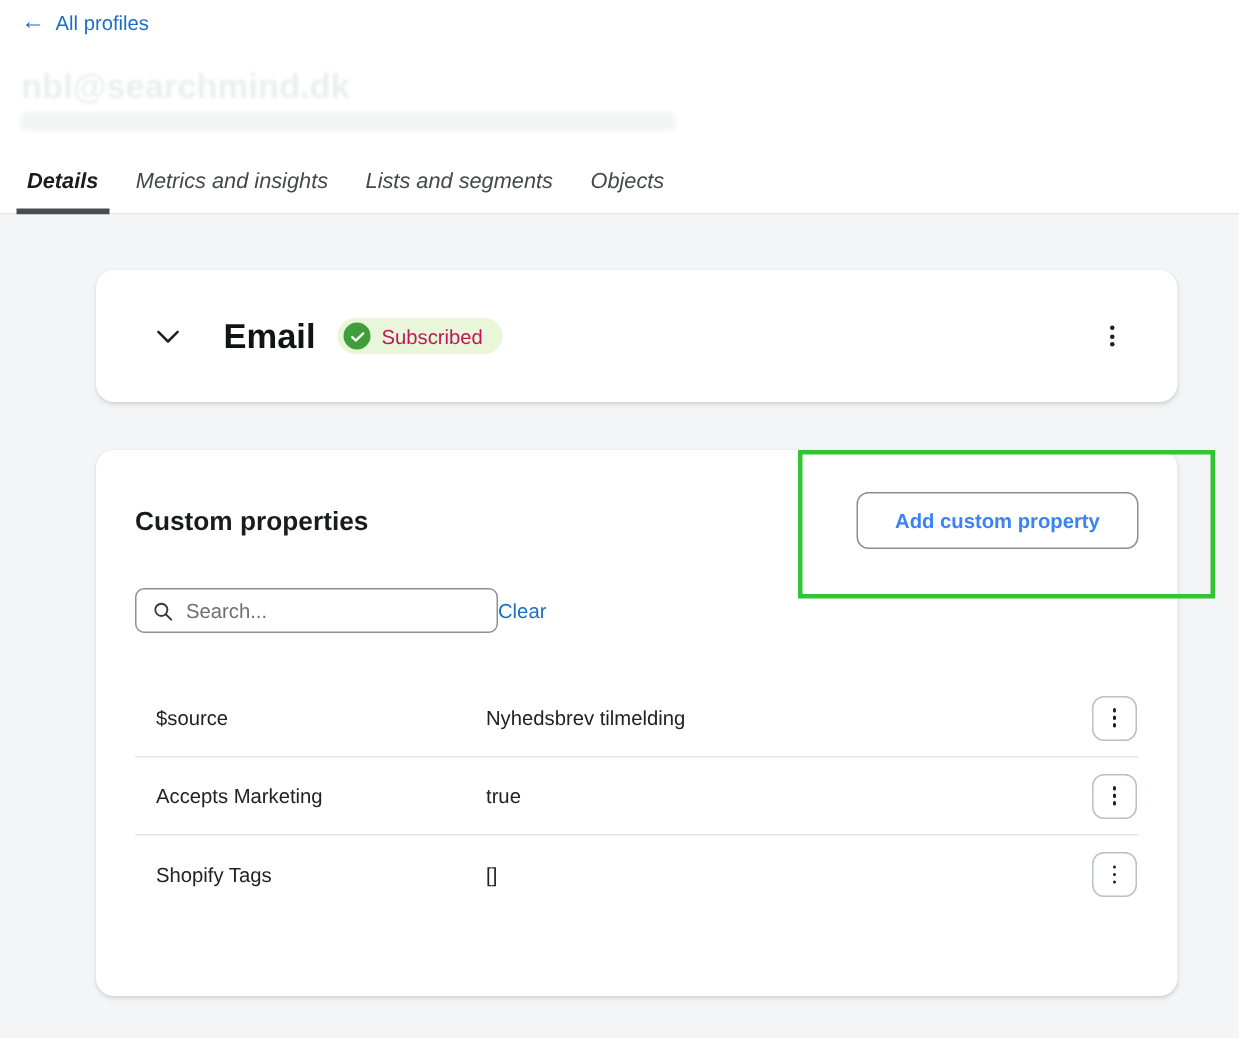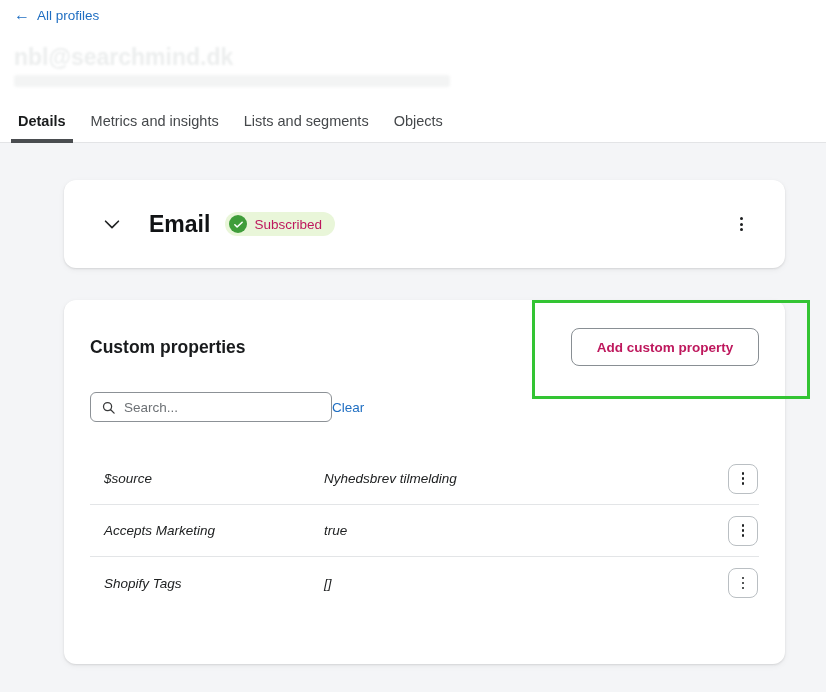--- a/index.html
+++ b/index.html
@@ -47,21 +47,21 @@
     position:absolute; left:11px; bottom:-1px;
     display:flex; align-items:stretch;
     height:44px;
   }
   .tab {
     display:flex; align-items:center;
     padding:4px 7px 0 7px;
     margin-right:11px;
     font-size:14.5px; color:#45484b;
     border-bottom:4px solid transparent;
-    cursor:pointer; white-space:nowrap;
+    cursor:pointer; white-space:nowrap;font-style:italic;
   }
   .tab.active {
     color:#1a1c1d; font-weight:700;
     border-bottom-color:#4a4d50;
   }
 
   
   .main {
     position:relative;
     width:826px; height:549px;
@@ -117,21 +117,21 @@
     display:flex; justify-content:space-between; align-items:center;
     padding:28px 26px 0 26px;
   }
   .props-title { font-size:17.5px; font-weight:700; color:#191b1d; }
   .add-btn {
     width:188px; height:38px;
     background:#ffffff;
     border:1px solid #898f94;
     border-radius:8px;
     font-family:"Liberation Sans", sans-serif;
-    font-size:13.5px; font-weight:700; color:#be185d;
+    font-size:13.5px; font-weight:700; color:#3b82f6;
     cursor:pointer;
   }
   .search-row {
     display:flex; align-items:center;
     padding:0 26px; margin-top:26px;
   }
   .search-box {
     display:flex; align-items:center; gap:8px;
     width:242px; height:30px;
     border:1px solid #8c9196; border-radius:6px;
@@ -146,21 +146,21 @@
   .clear-link {
     color:#1f6ec2; font-size:13.5px; text-decoration:none; cursor:pointer;
   }
 
   .props-table { margin:31px 26px 0 26px; }
   .t-row {
     display:flex; align-items:center;
     border-bottom:1px solid #e3e5e7;
   }
   .t-row.head { height:32px; align-items:flex-start; }
-  .t-row.body { height:52px;font-style:italic; }
+  .t-row.body { height:52px; }
   .t-row.last { border-bottom:none; }
   .cell-key   { width:234px; padding-left:14px; font-size:13.5px; }
   .cell-value { flex:1; font-size:13.5px; }
   .t-row.head .cell-key, .t-row.head .cell-value {
     font-size:13px; color:#5a5e61;
   }
   .kebab-boxed {
     width:30px; height:30px;
     background:#ffffff;
     border:1px solid #babfc3; border-radius:8px;

